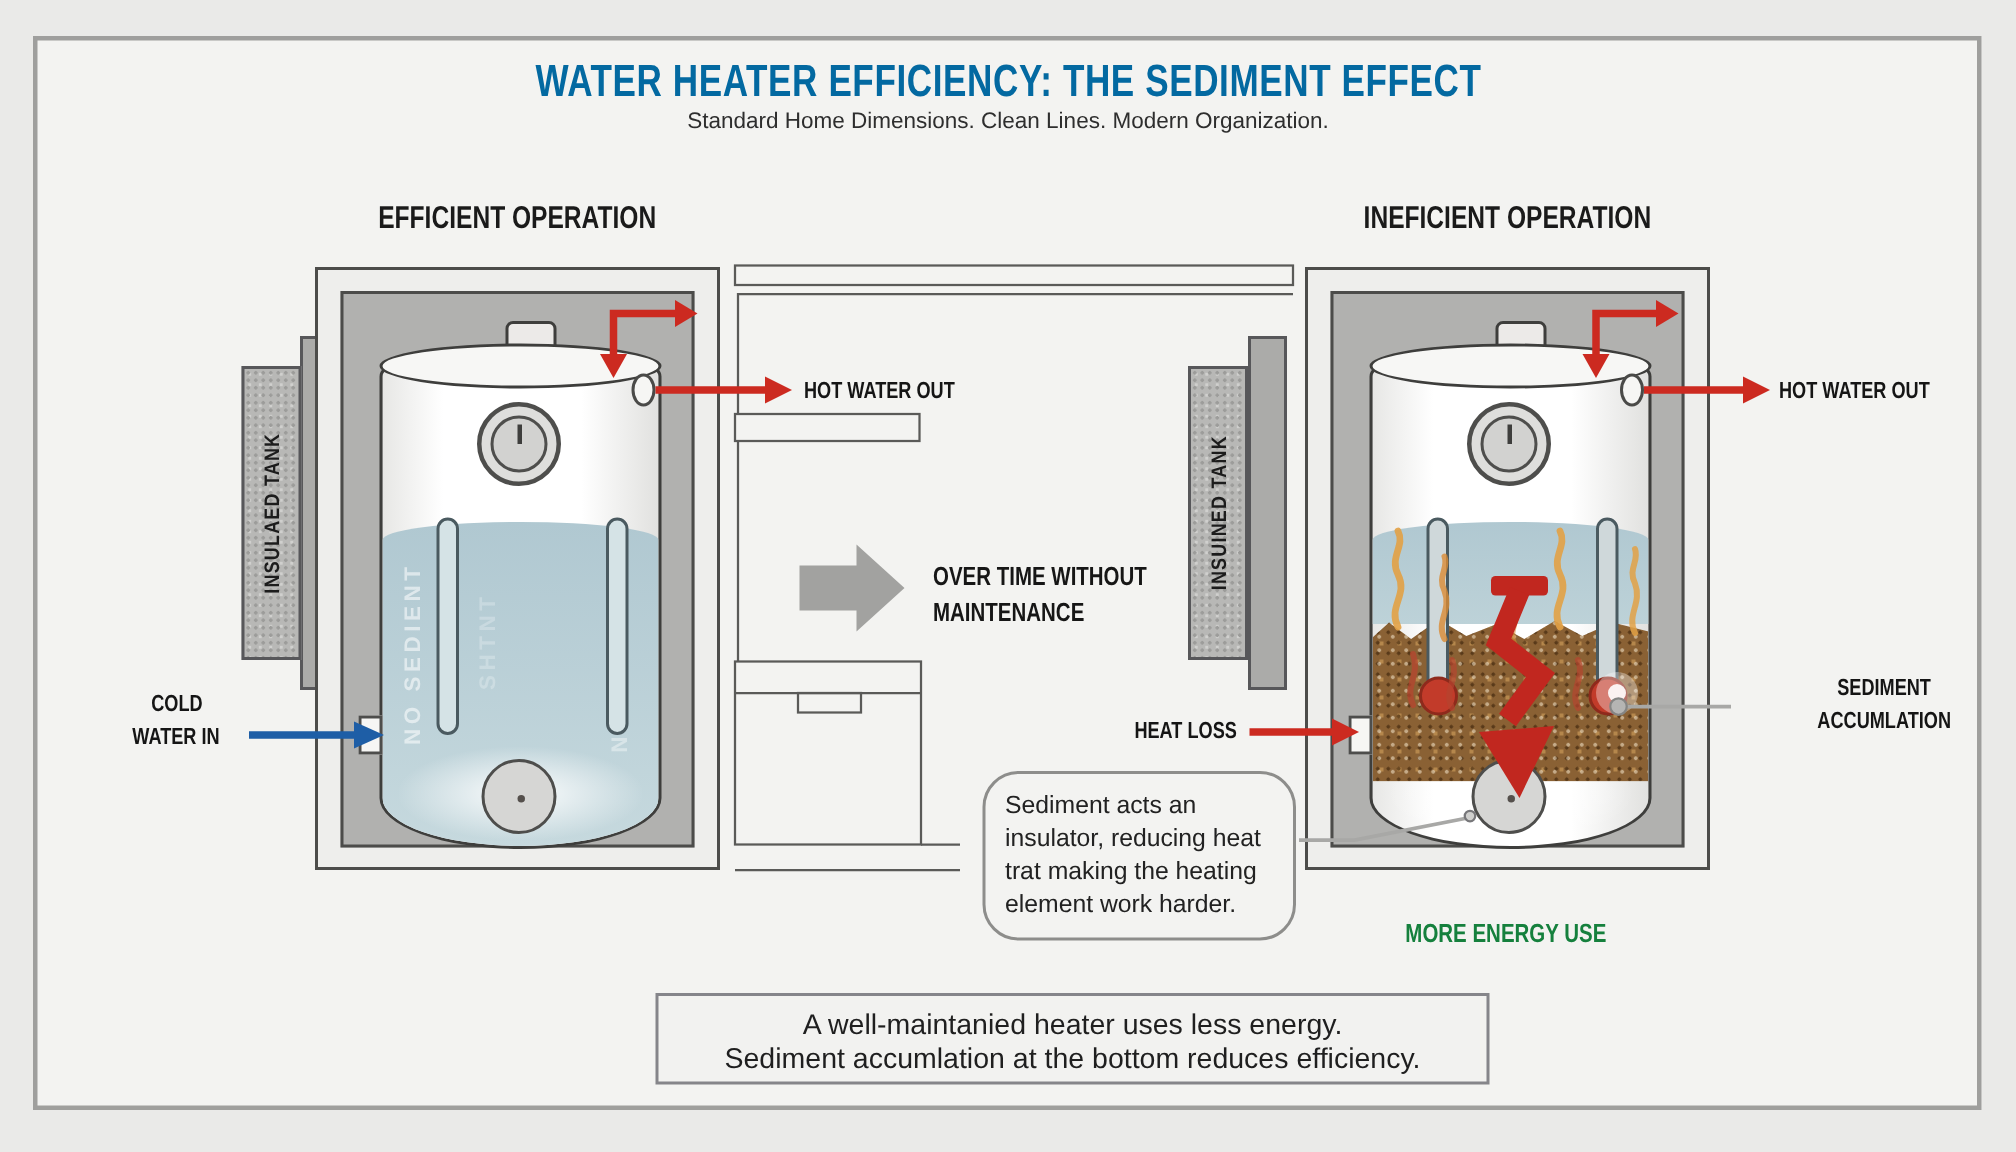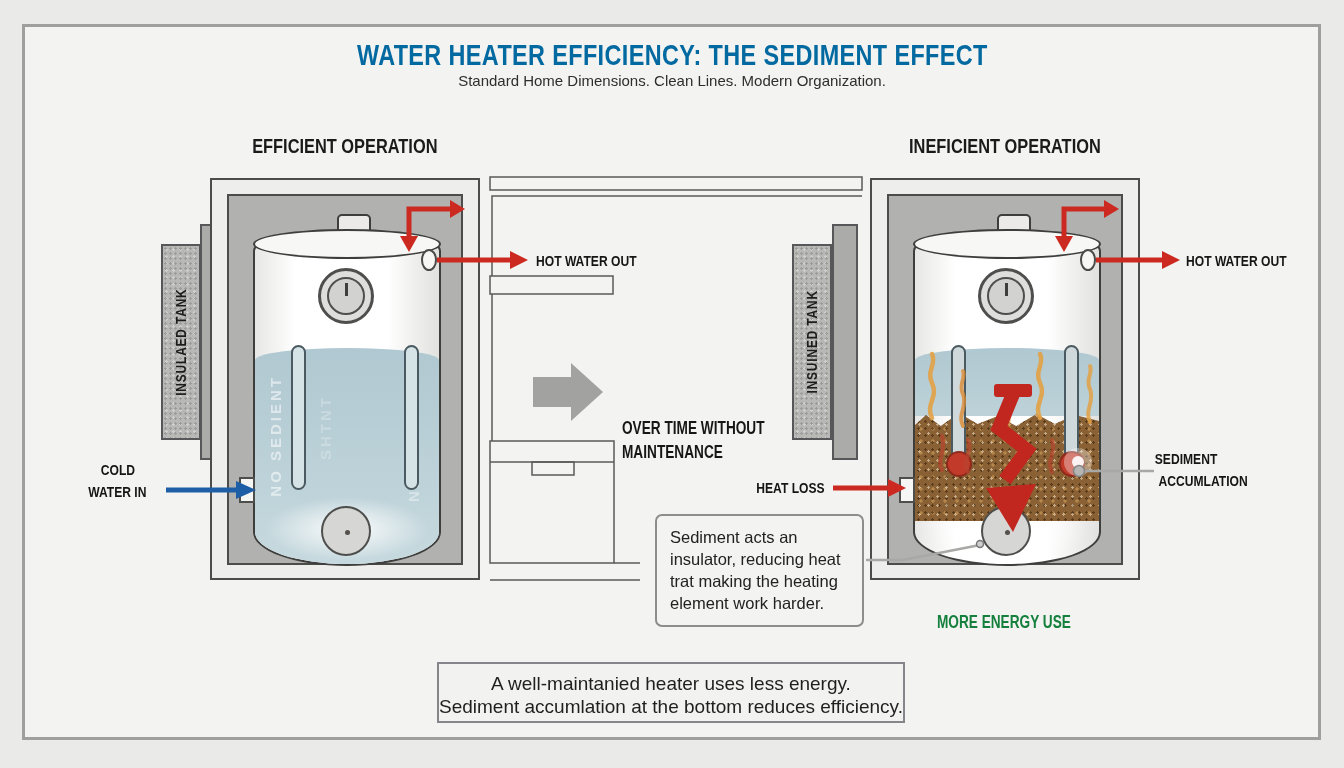--- a/index.html
+++ b/index.html
@@ -73,23 +73,23 @@
 
   .watermark { position:absolute; writing-mode:vertical-rl; transform:rotate(180deg);
                font-weight:bold; color:rgba(255,255,255,.55); letter-spacing:3px; font-size:15px; }
 
   .inlet { width:16px; height:26px; background:#f6f6f4; border:2px solid #4e4e4c; }
 
   .lbl { font-weight:bold; color:#151515; font-size:15.5px; }
   .lbl-2line { line-height:22px; }
 
   .callout-box { left:655px; top:514px; width:209px; height:113px; background:#f3f3f1;
-                 border:2px solid #8d8d8b; border-radius:7px; padding:10px 13px;
+                 border:2px solid #8d8d8b; border-radius:24px; padding:10px 13px;
                  font-size:16.5px; line-height:22px; color:#222; z-index:6; }
-  .footer-box { left:437px; top:662px; width:468px; height:61px; background:#f2f2f0;
+  .footer-box { left:437px; top:662px; width:556px; height:61px; background:#f2f2f0;
                 border:2px solid #85858a; text-align:center; padding-top:8px;
                 font-size:19px; line-height:23px; color:#1f1f1f; z-index:6; }
 
   svg.overlay { position:absolute; left:0; top:0; z-index:5; pointer-events:none; }
   .txt { z-index:7; }
 </style>
 </head>
 <body>
 
 <div id="stage">
@@ -238,28 +238,28 @@
   </svg>
 
   <div class="abs txt lbl lbl-2line" style="left:75px; top:459px; width:85px; text-align:center;">
     <div><span class="cond">COLD</span></div>
     <div><span class="cond">WATER IN</span></div>
   </div>
 
   <div class="abs txt lbl" style="left:536px; top:252px;"><span class="cond cond-l">HOT WATER OUT</span></div>
   <div class="abs txt lbl" style="left:1186px; top:252px;"><span class="cond cond-l">HOT WATER OUT</span></div>
 
-  <div class="abs txt" style="left:622px; top:372px; width:230px; font-size:17.5px; font-weight:bold; color:#161616; line-height:24px;margin-top:44px;">
+  <div class="abs txt" style="left:622px; top:372px; width:230px; font-size:17.5px; font-weight:bold; color:#161616; line-height:24px;">
     <div><span class="cond cond-l">OVER TIME WITHOUT</span></div>
     <div><span class="cond cond-l">MAINTENANCE</span></div>
   </div>
 
   <div class="abs txt lbl" style="left:660px; top:479px; width:165px; text-align:right;"><span class="cond cond-r">HEAT LOSS</span></div>
 
-  <div class="abs txt lbl lbl-2line" style="left:1146px; top:448px; width:125px; text-align:left;text-decoration:underline;">
+  <div class="abs txt lbl lbl-2line" style="left:1194px; top:448px; width:125px; text-align:center;text-decoration:underline;">
     <div><span class="cond">SEDIMENT</span></div>
     <div><span class="cond">ACCUMLATION</span></div>
   </div>
 
   <div class="abs txt" style="left:904px; top:612px; width:200px; text-align:center; font-size:17.5px; font-weight:bold; color:#15803d;"><span class="cond">MORE ENERGY USE</span></div>
 
   <div class="abs callout-box">
     <span>Sediment acts an insulator, reducing heat trat making the heating element work harder.</span>
   </div>
 

